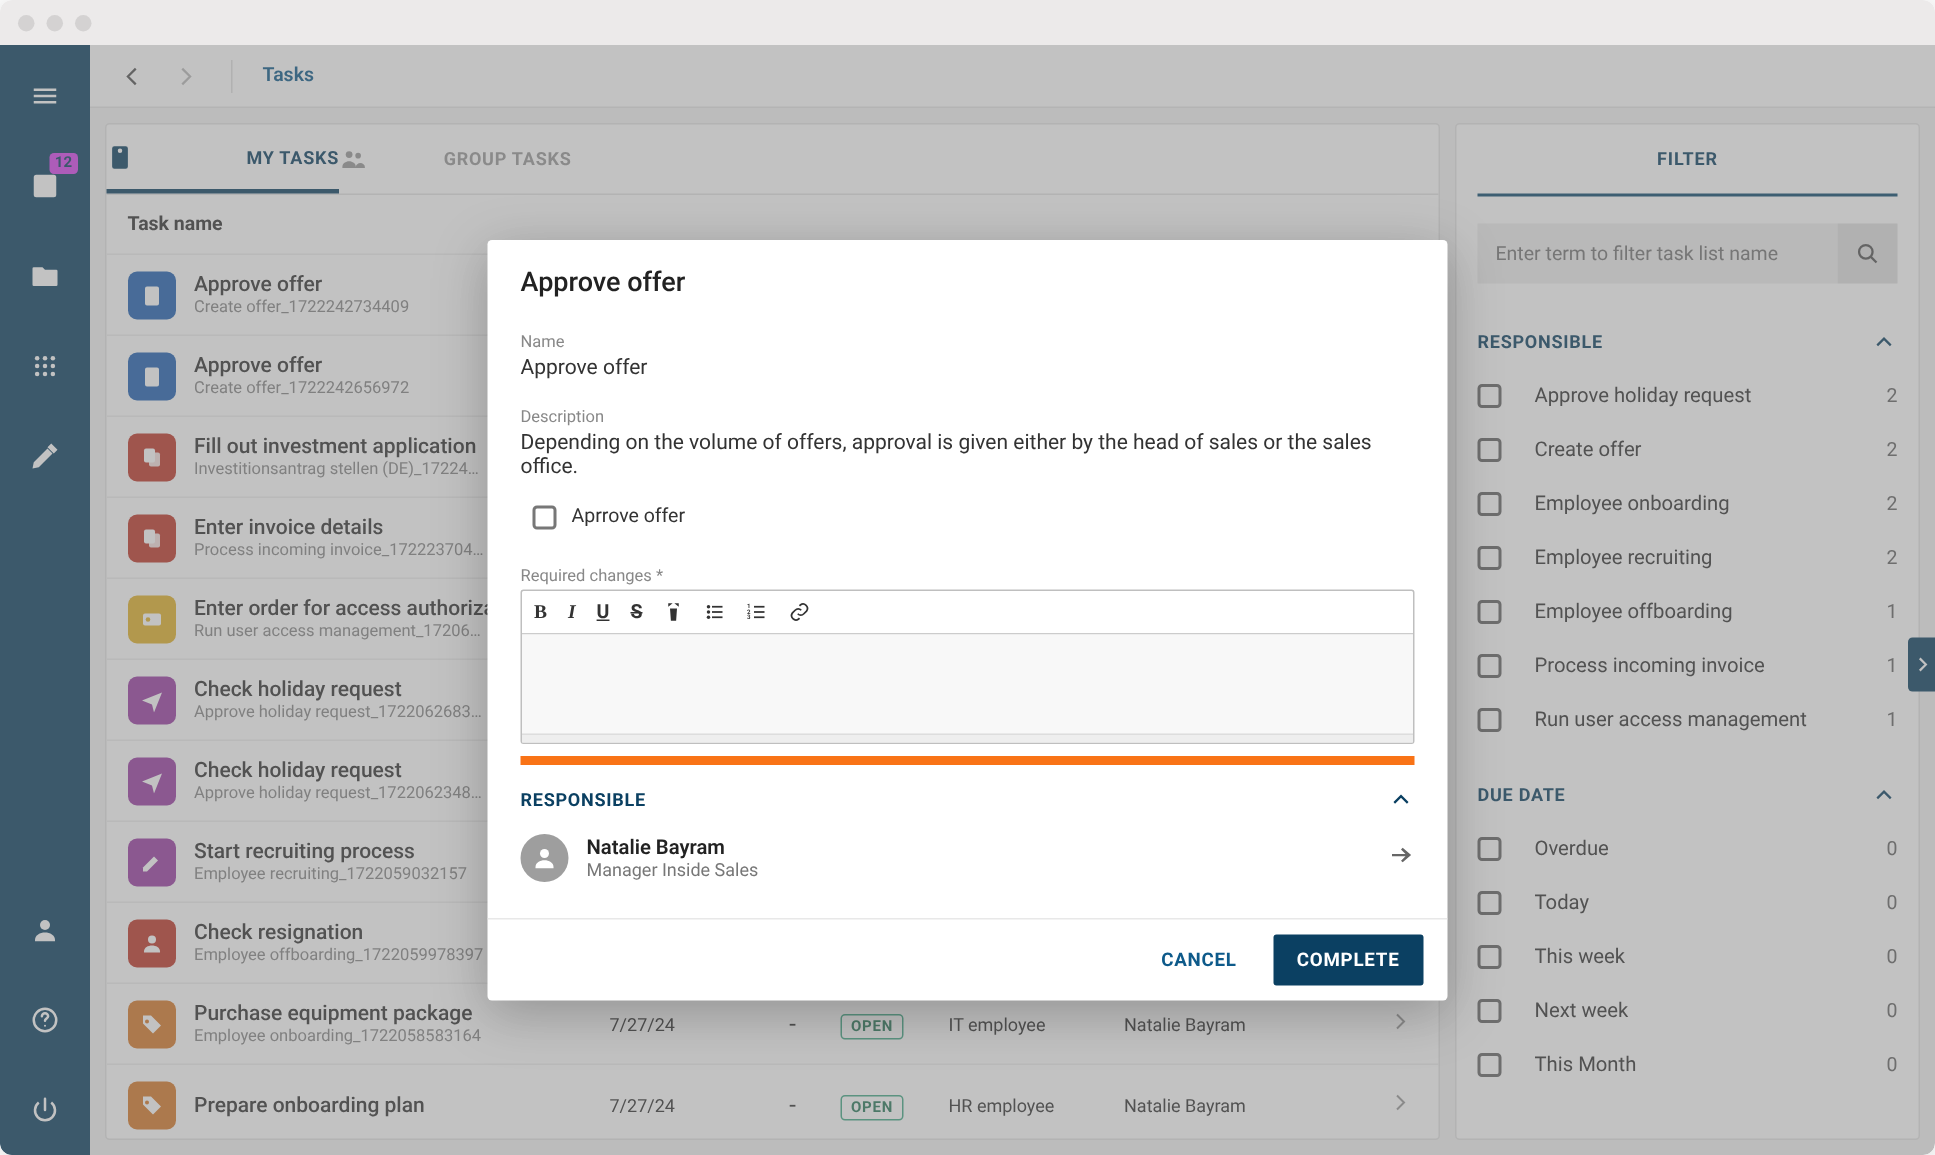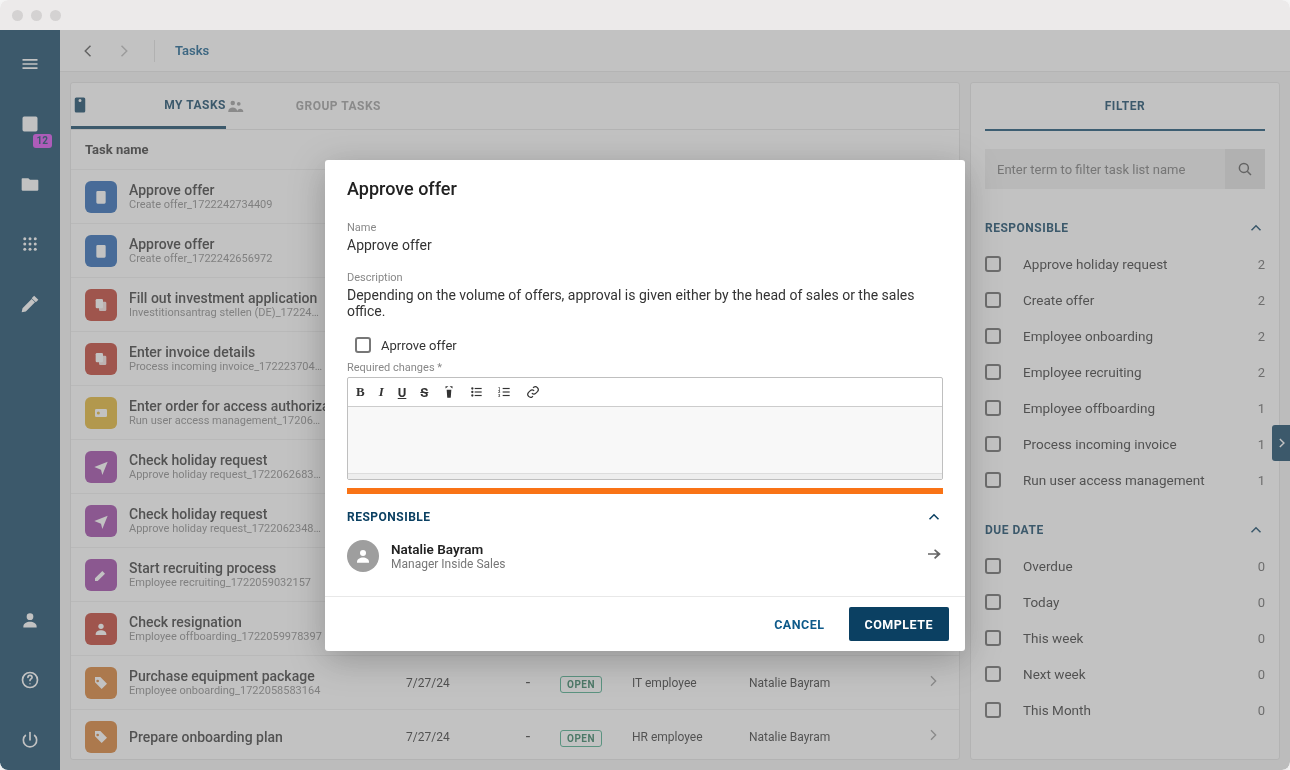--- a/index.html
+++ b/index.html
@@ -5,21 +5,21 @@
   * { box-sizing: border-box; margin: 0; padding: 0; font-family: -apple-system, BlinkMacSystemFont, "Segoe UI", Roboto, Arial, sans-serif; }
   body { background: #f8f8f8; }
   .browser-chrome { background: #eceaea; height: 30px; border-radius: 8px 8px 0 0; display:flex; align-items:center; padding:0 12px; gap:8px;}
   .bc-dot { width:11px; height:11px; border-radius:50%; background:#d4d2d2; }
   .app { display:flex; height:740px; background:#fff; border-radius:0 0 8px 8px; overflow:hidden; position:relative;}
   .frame { width:1290px; margin:0 auto; border-radius:8px; box-shadow:0 2px 8px rgba(0,0,0,.08); overflow:hidden;}
   
   .rail { width:60px; background:#0b4062; display:flex; flex-direction:column; align-items:center; padding-top:18px; gap:28px; position:relative;}
   .rail .icon-btn { width:32px; height:32px; display:flex; align-items:center; justify-content:center; color:#fff; cursor:pointer; position:relative;}
   .rail .spacer { flex:1; }
-  .rail .badge { position:absolute; top:-6px; right:-6px; background:#d946ef; color:#0b4062; font-size:10px; font-weight:700; padding:1px 4px; border-radius:3px; line-height:1.2;margin-top:32px;}
+  .rail .badge { position:absolute; top:-6px; right:-6px; background:#d946ef; color:#0b4062; font-size:10px; font-weight:700; padding:1px 4px; border-radius:3px; line-height:1.2;}
   
   .main { flex:1; display:flex; flex-direction:column; background:#f4f4f4;}
   .topbar { height:42px; background:#fff; border-bottom:1px solid #e5e5e5; display:flex; align-items:center; padding:0 18px; gap:12px;}
   .navbtn { width:22px; height:22px; display:flex; align-items:center; justify-content:center; color:#555; cursor:pointer;}
   .topbar .sep { width:1px; height:22px; background:#e0e0e0; margin:0 8px;}
   .breadcrumb { font-size:13px; font-weight:600; color:#0e5a8a;}
   .content { flex:1; display:flex; gap:10px; padding:10px 10px; overflow:hidden;}
   .panel { background:#fff; border:1px solid #e4e4e4; border-radius:3px;}
   .left-panel { flex:1; min-width:0; display:flex; flex-direction:column;}
   .right-panel { width:310px; display:flex; flex-direction:column; padding:0 14px 14px;}
@@ -57,21 +57,21 @@
   .filter-item .cb { width:16px; height:16px; border:2px solid #666; border-radius:3px; cursor:pointer; flex-shrink:0;}
   .filter-item .flabel { flex:1; font-size:13.5px; color:#333;}
   .filter-item .count { font-size:13px; color:#666;}
   
   .overlay { position:absolute; inset:0; background:rgba(120,120,120,.45); display:flex; align-items:flex-start; justify-content:center; padding-top:130px;}
   .dialog { width:640px; max-height:540px; background:#fff; border-radius:3px; box-shadow:0 8px 36px rgba(0,0,0,.25); display:flex; flex-direction:column; overflow:hidden;}
   .dlg-body { flex:1; overflow-y:auto; padding:18px 22px 10px; position:relative;}
   .dlg-title { font-size:18px; font-weight:500; color:#222; margin-bottom:22px;}
   .field-label { font-size:11px; color:#888; margin-bottom:3px;}
   .field-val { font-size:14px; color:#333; margin-bottom:18px;}
-  .checkbox-row { display:flex; align-items:center; gap:10px; margin:6px 0 8px 8px; }
+  .checkbox-row { display:flex; align-items:flex-start; gap:10px; margin:6px 0 24px 8px; }
   .checkbox-row .cb { width:16px; height:16px; border:2px solid #777; border-radius:3px; cursor:pointer;}
   .checkbox-row .cblbl { font-size:13px; color:#333;}
   .rte { border:1px solid #bfbfbf; border-radius:2px; margin-bottom:8px;}
   .rte-toolbar { border-bottom:1px solid #ccc; padding:6px 8px; display:flex; gap:14px;}
   .rte-toolbar span { font-size:13px; font-weight:700; color:#333; cursor:pointer; display:inline-flex; align-items:center;}
   .rte-area { height:66px; background:#f8f8f8;}
   .rte-footer { height:6px; background:#eee; border-top:1px solid #ddd;}
   .dlg-section { border-top:6px solid #f97316; padding:14px 0;}
   .dlg-section-head { display:flex; align-items:center; justify-content:space-between; font-size:12px; font-weight:700; letter-spacing:.5px; color:#0b4062; cursor:pointer;}
   .person { display:flex; align-items:center; gap:12px; padding-top:14px;}

